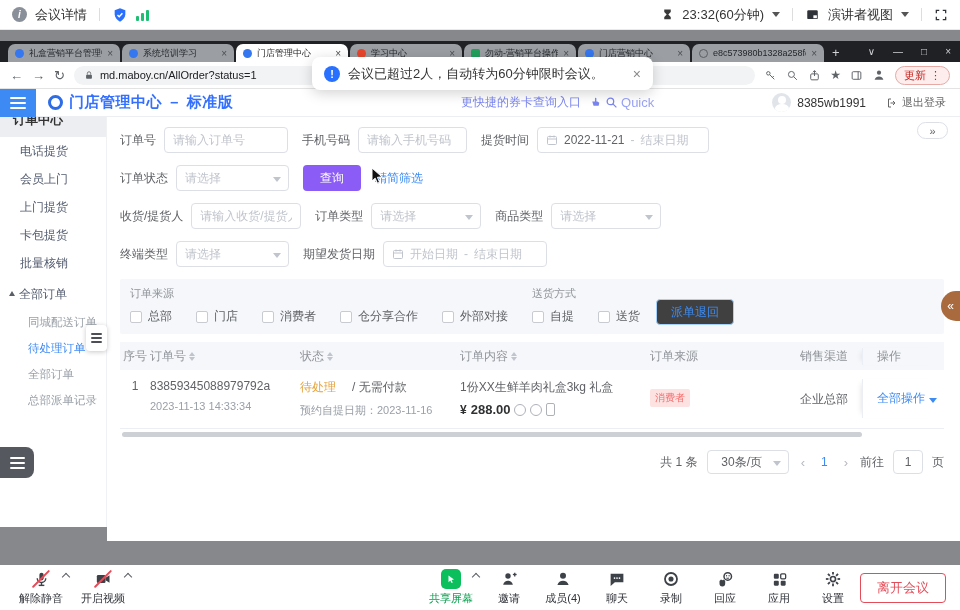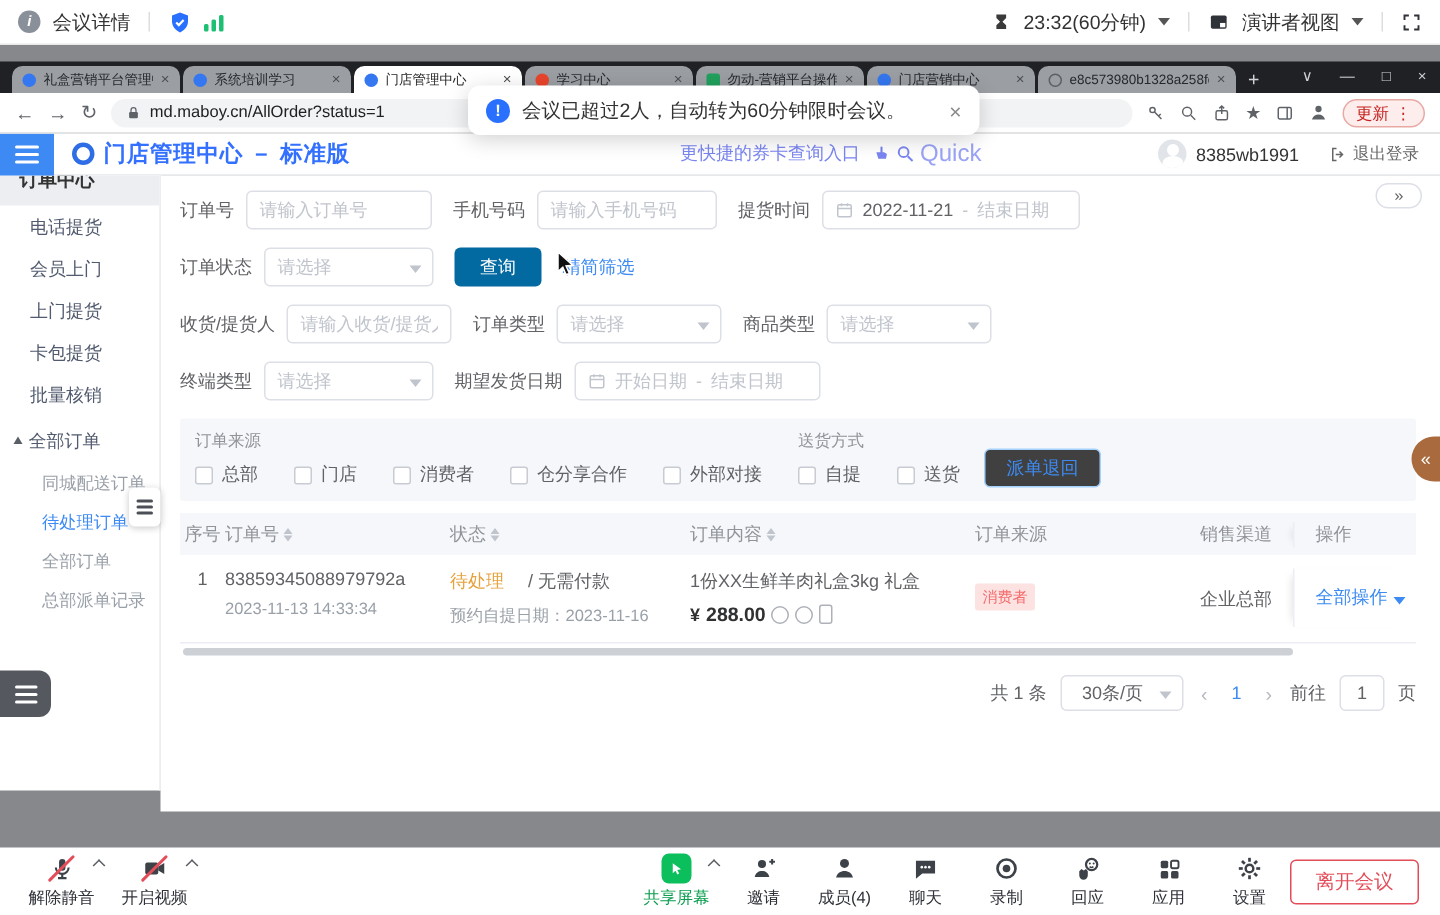--- a/index.html
+++ b/index.html
@@ -49,21 +49,21 @@
   
   .appbar { position:absolute; top:89px; left:0; right:0; height:28px; background:#fff;
     border-bottom:1px solid #eceef1; display:flex; align-items:center; z-index:3;}
   .burger { width:36px; height:28px; background:#3d8af5; display:flex; flex-direction:column;
     align-items:center; justify-content:center; gap:3px; flex:none;}
   .burger i { display:block; width:16px; height:2px; background:#fff; border-radius:1px;}
   .logo { width:15px; height:15px; border:3px solid #2e6de5; border-radius:50%; margin:0 6px 0 12px; flex:none;}
   .apptitle { font-size:15px; font-weight:bold; color:#3370ff; letter-spacing:.5px; white-space:nowrap;}
   .promo { margin-left:auto; font-size:12px; color:#7a85f0; }
   .quickw { display:flex; align-items:center; gap:3px; margin-left:8px; }
-  .quickw .q { font-size:16px; color:#9aa3f5; }
+  .quickw .q { font-size:13px; color:#9aa3f5; }
   .userw { display:flex; align-items:center; gap:6px; margin-left:118px; }
   .uname { font-size:12px; color:#333; }
   .logoutw { display:flex; align-items:center; gap:4px; margin:0 14px 0 20px; font-size:11px; color:#666; }
   .avatar { width:19px; height:19px; border-radius:50%; background:#e1e5ea; position:relative; overflow:hidden; flex:none;}
   .avatar i { position:absolute; left:5.5px; top:3px; width:8px; height:8px; border-radius:50%; background:#fff; }
   .avatar b { position:absolute; left:2.5px; top:11px; width:14px; height:9px; border-radius:50%; background:#fff; }
 
   
   .sidebar { position:absolute; top:103px; left:0; width:107px; height:424px; background:#fff;
     border-right:1px solid #f0f1f3; z-index:2; font-size:12px;}
@@ -84,22 +84,22 @@
   .fi { height:26px; border:1px solid #dcdfe6; border-radius:4px; padding:0 8px; font-size:12px;
     color:#606266; outline:none; background:#fff;}
   .fi::placeholder { color:#c0c4cc; }
   .fsel { position:relative; height:26px; border:1px solid #dcdfe6; border-radius:4px; background:#fff;
     display:flex; align-items:center; padding:0 20px 0 8px; color:#c0c4cc; }
   .fsel .car { position:absolute; right:7px; top:11px; width:0; height:0;
     border:4px solid transparent; border-top:5px solid #c0c4cc; }
   .fdate { height:26px; border:1px solid #dcdfe6; border-radius:4px; background:#fff;
     display:flex; align-items:center; gap:6px; padding:0 8px; }
   .dval { color:#606266; } .dph, .dsep { color:#c0c4cc; }
-  .w124{width:124px} .w112{width:120px} .w113{width:113px} .w110{width:110px} .w164{width:164px} .w172{width:172px}
-  .btn-primary { height:26px; padding:0 17px; background:#0369a1; color:#fff; border:none;
+  .w124{width:124px} .w112{width:109px} .w113{width:113px} .w110{width:110px} .w164{width:164px} .w172{width:172px}
+  .btn-primary { height:26px; padding:0 17px; background:#8b5cf6; color:#fff; border:none;
     border-radius:4px; font-size:12px; margin-left:14px; display:flex; align-items:center;}
   .link { color:#3d8bf2; margin-left:14px; }
 
   .panel { background:#f5f7fa; border-radius:2px; padding:7px 10px 9px; display:flex; align-items:flex-end; margin-top:2px;}
   .pcol .plabel { font-size:11px; color:#909399; margin-bottom:7px; }
   .pbox { display:flex; align-items:center; }
   .cb { display:flex; align-items:center; margin-right:24px; }
   .cbbox { width:12px; height:12px; border:1px solid #c8ccd2; border-radius:2px; background:#fff; margin-right:6px; flex:none;}
   .btn-outline { height:26px; padding:0 14px; background:#404040; border:1px solid #a3d0fd; color:#3d8bf2;
     border-radius:4px; font-size:12px; margin-left:16px; display:flex; align-items:center;}

